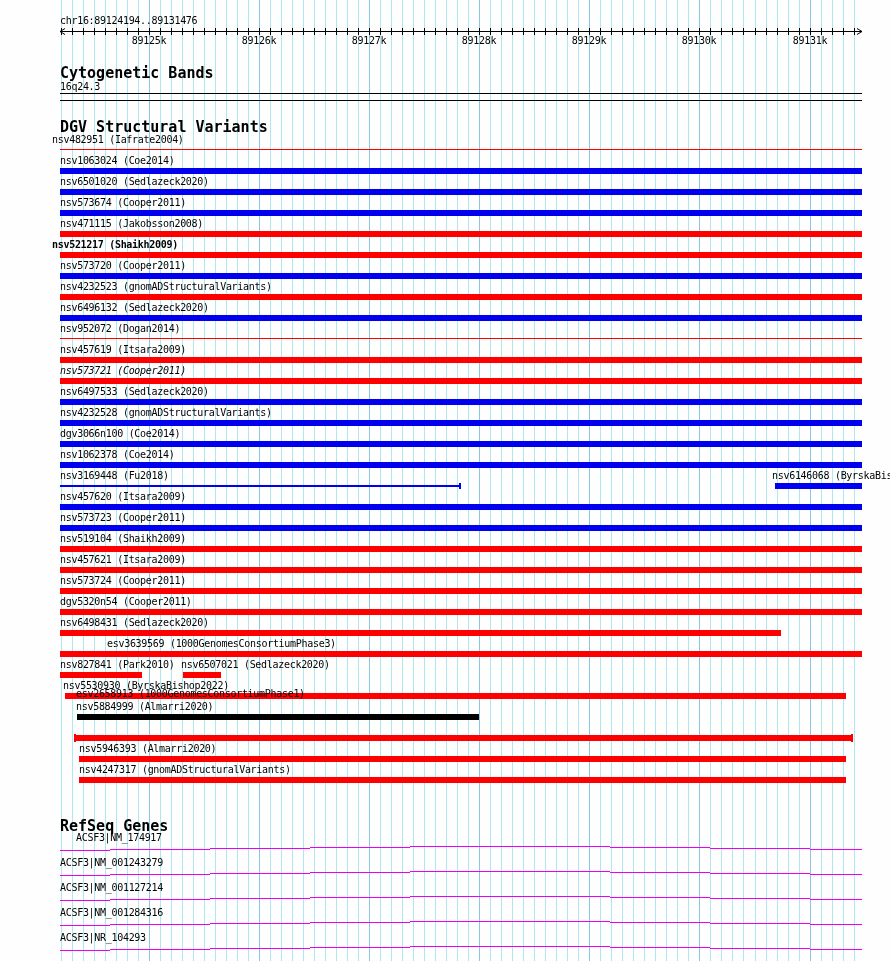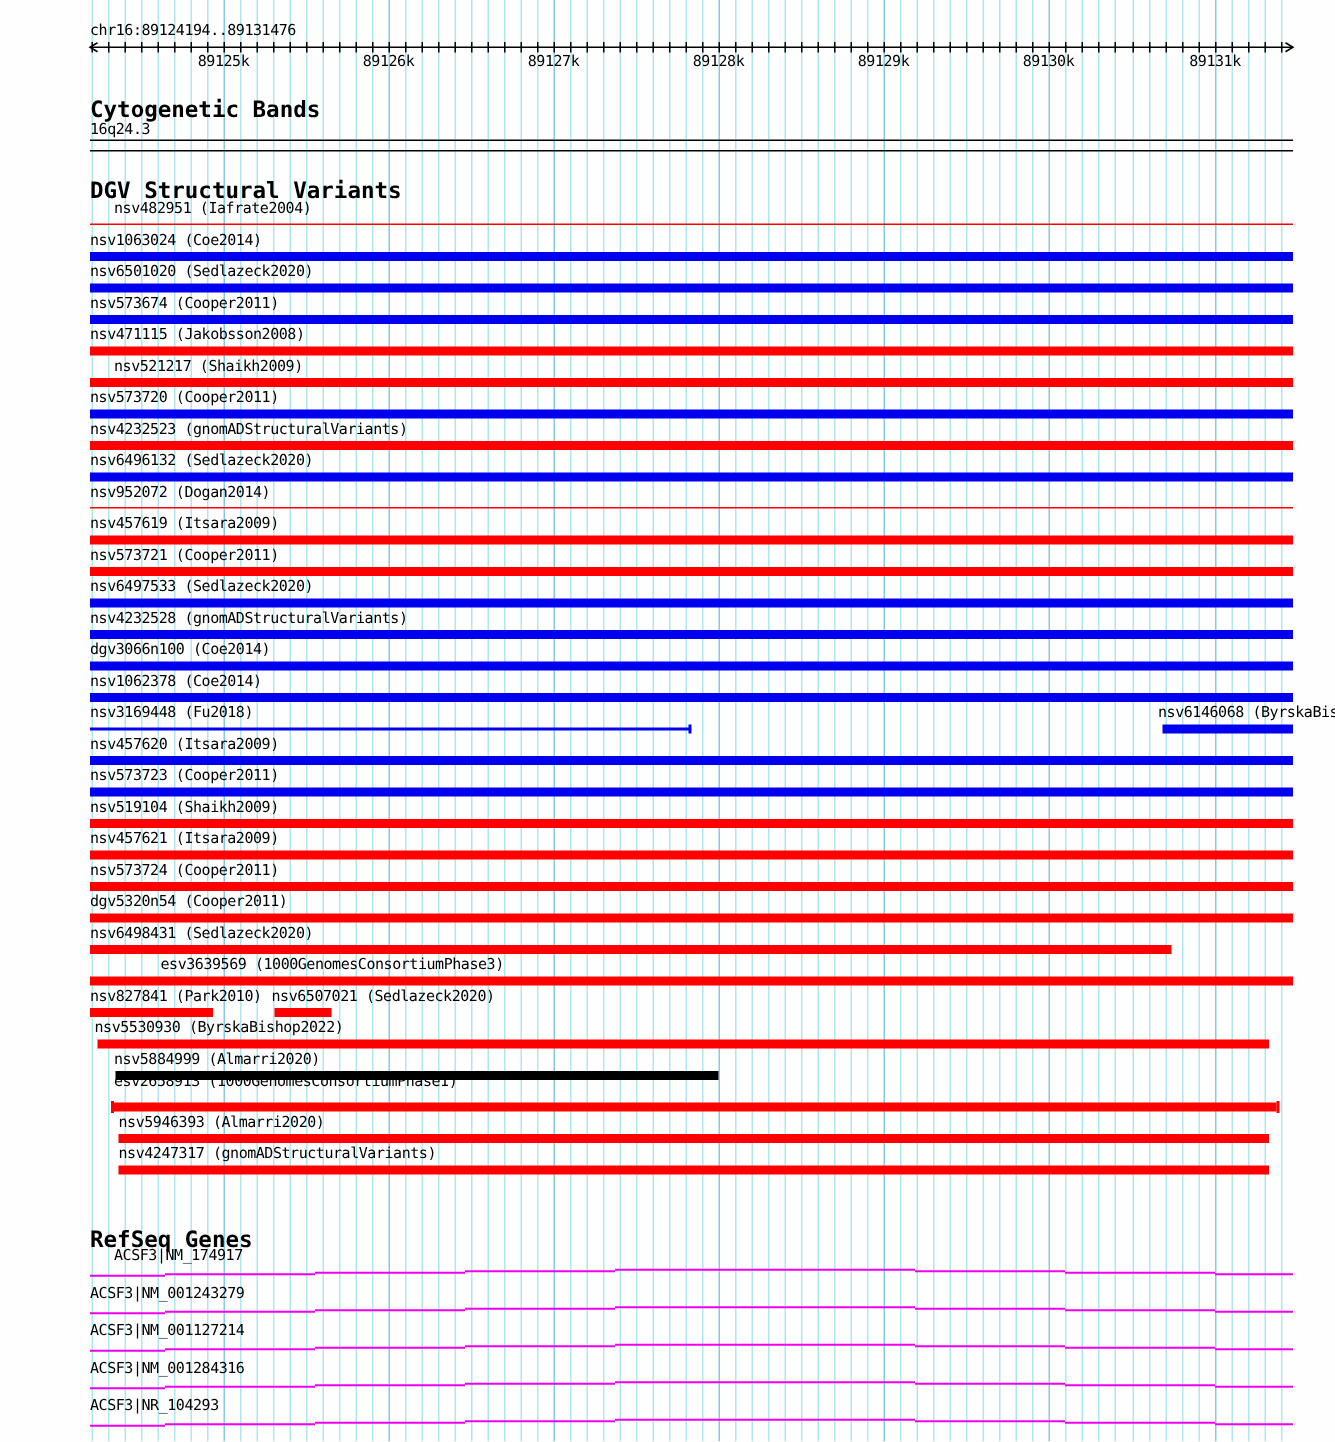--- a/index.html
+++ b/index.html
@@ -178,43 +178,43 @@
     <text x="810" y="44" text-anchor="middle" font-size="10" font-family="&quot;DejaVu Sans Mono&quot;, monospace" fill="#000" letter-spacing="-0.3">89131k</text>
   </svg>
 
 <div class="ttl" style="left:60px; top:67px;">Cytogenetic Bands</div>
 <div class="lbl" style="left:60px; top:81px;">16q24.3</div>
 <div class="hline" style="left:60px; top:93px; width:802px;"></div>
 <div class="hline" style="left:60px; top:100px; width:802px;"></div>
 
 <div class="ttl" style="left:60px; top:121px;">DGV Structural Variants</div>
 <div id="dgv">
-    <div class="lbl" style="left: 76px; top: 134px;">nsv482951 (Iafrate2004)</div>
+    <div class="lbl" style="left: 52px; top: 134px;">nsv482951 (Iafrate2004)</div>
     <div class="bar" style="left: 60px; top: 149px; width: 802px; height: 1px; background: rgb(255, 0, 0);"></div>
     <div class="lbl" style="left: 60px; top: 155px;">nsv1063024 (Coe2014)</div>
     <div class="bar" style="left: 60px; top: 168px; width: 802px; height: 6px; background: rgb(0, 0, 238);"></div>
     <div class="lbl" style="left: 60px; top: 176px;">nsv6501020 (Sedlazeck2020)</div>
     <div class="bar" style="left: 60px; top: 189px; width: 802px; height: 6px; background: rgb(0, 0, 238);"></div>
     <div class="lbl" style="left: 60px; top: 197px;">nsv573674 (Cooper2011)</div>
     <div class="bar" style="left: 60px; top: 210px; width: 802px; height: 6px; background: rgb(0, 0, 238);"></div>
     <div class="lbl" style="left: 60px; top: 218px;">nsv471115 (Jakobsson2008)</div>
     <div class="bar" style="left: 60px; top: 231px; width: 802px; height: 6px; background: rgb(255, 0, 0);"></div>
-    <div class="lbl" style="left: 76px; top: 239px;">nsv521217 (Shaikh2009)</div>
+    <div class="lbl" style="left: 52px; top: 239px; font-weight: bold;">nsv521217 (Shaikh2009)</div>
     <div class="bar" style="left: 60px; top: 252px; width: 802px; height: 6px; background: rgb(255, 0, 0);"></div>
     <div class="lbl" style="left: 60px; top: 260px;">nsv573720 (Cooper2011)</div>
     <div class="bar" style="left: 60px; top: 273px; width: 802px; height: 6px; background: rgb(0, 0, 238);"></div>
     <div class="lbl" style="left: 60px; top: 281px;">nsv4232523 (gnomADStructuralVariants)</div>
     <div class="bar" style="left: 60px; top: 294px; width: 802px; height: 6px; background: rgb(255, 0, 0);"></div>
     <div class="lbl" style="left: 60px; top: 302px;">nsv6496132 (Sedlazeck2020)</div>
     <div class="bar" style="left: 60px; top: 315px; width: 802px; height: 6px; background: rgb(0, 0, 238);"></div>
     <div class="lbl" style="left: 60px; top: 323px;">nsv952072 (Dogan2014)</div>
     <div class="bar" style="left: 60px; top: 338px; width: 802px; height: 1px; background: rgb(255, 0, 0);"></div>
     <div class="lbl" style="left: 60px; top: 344px;">nsv457619 (Itsara2009)</div>
     <div class="bar" style="left: 60px; top: 357px; width: 802px; height: 6px; background: rgb(255, 0, 0);"></div>
-    <div class="lbl" style="left: 60px; top: 365px;">nsv573721 (Cooper2011)</div>
+    <div class="lbl" style="left: 60px; top: 365px; font-style: italic;">nsv573721 (Cooper2011)</div>
     <div class="bar" style="left: 60px; top: 378px; width: 802px; height: 6px; background: rgb(255, 0, 0);"></div>
     <div class="lbl" style="left: 60px; top: 386px;">nsv6497533 (Sedlazeck2020)</div>
     <div class="bar" style="left: 60px; top: 399px; width: 802px; height: 6px; background: rgb(0, 0, 238);"></div>
     <div class="lbl" style="left: 60px; top: 407px;">nsv4232528 (gnomADStructuralVariants)</div>
     <div class="bar" style="left: 60px; top: 420px; width: 802px; height: 6px; background: rgb(0, 0, 238);"></div>
     <div class="lbl" style="left: 60px; top: 428px;">dgv3066n100 (Coe2014)</div>
     <div class="bar" style="left: 60px; top: 441px; width: 802px; height: 6px; background: rgb(0, 0, 238);"></div>
     <div class="lbl" style="left: 60px; top: 449px;">nsv1062378 (Coe2014)</div>
     <div class="bar" style="left: 60px; top: 462px; width: 802px; height: 6px; background: rgb(0, 0, 238);"></div>
     <div class="lbl" style="left: 60px; top: 470px;">nsv3169448 (Fu2018)</div>
@@ -237,21 +237,21 @@
     <div class="lbl" style="left: 60px; top: 638px; margin-left: 47px;">esv3639569 (1000GenomesConsortiumPhase3)</div>
     <div class="bar" style="left: 60px; top: 651px; width: 802px; height: 6px; background: rgb(255, 0, 0);"></div>
     <div class="lbl" style="left: 60px; top: 659px;">nsv827841 (Park2010)</div>
     <div class="bar" style="left: 60px; top: 672px; width: 82px; height: 6px; background: rgb(255, 0, 0);"></div>
     <div class="lbl" style="left: 181px; top: 659px;">nsv6507021 (Sedlazeck2020)</div>
     <div class="bar" style="left: 183px; top: 672px; width: 38px; height: 6px; background: rgb(255, 0, 0);"></div>
     <div class="lbl" style="left: 63px; top: 680px;">nsv5530930 (ByrskaBishop2022)</div>
     <div class="bar" style="left: 65px; top: 693px; width: 781px; height: 6px; background: rgb(255, 0, 0);"></div>
     <div class="lbl" style="left: 76px; top: 701px;">nsv5884999 (Almarri2020)</div>
     <div class="bar" style="left: 77px; top: 714px; width: 402px; height: 6px; background: rgb(0, 0, 0);"></div>
-    <div class="lbl" style="left: 76px; top: 716px;">esv2658913 (1000GenomesConsortiumPhase1)</div>
+    <div class="lbl" style="left: 76px; top: 688px;">esv2658913 (1000GenomesConsortiumPhase1)</div>
     <div class="bar" style="left: 74px; top: 734px; width: 2px; height: 8px; background: rgb(255, 0, 0);"></div>
     <div class="bar" style="left: 851px; top: 734px; width: 2px; height: 8px; background: rgb(255, 0, 0);"></div>
     <div class="bar" style="left: 76px; top: 735px; width: 775px; height: 6px; background: rgb(255, 0, 0);"></div>
     <div class="lbl" style="left: 79px; top: 743px;">nsv5946393 (Almarri2020)</div>
     <div class="bar" style="left: 79px; top: 756px; width: 767px; height: 6px; background: rgb(255, 0, 0);"></div>
     <div class="lbl" style="left: 79px; top: 764px;">nsv4247317 (gnomADStructuralVariants)</div>
     <div class="bar" style="left: 79px; top: 777px; width: 767px; height: 6px; background: rgb(255, 0, 0);"></div>
     <div class="lbl" style="left: 772px; top: 470px;">nsv6146068 (ByrskaBishop2022)</div>
     <div class="bar" style="left: 775px; top: 483px; width: 87px; height: 6px; background: rgb(0, 0, 238);"></div>
   </div>

